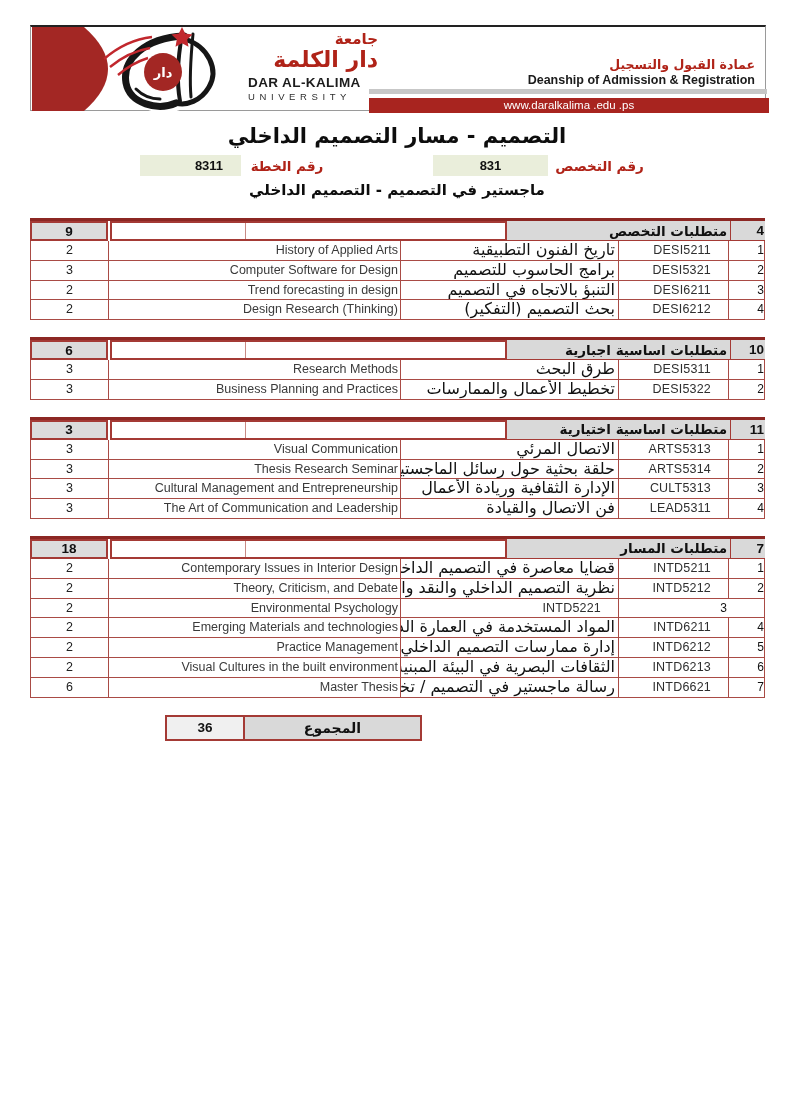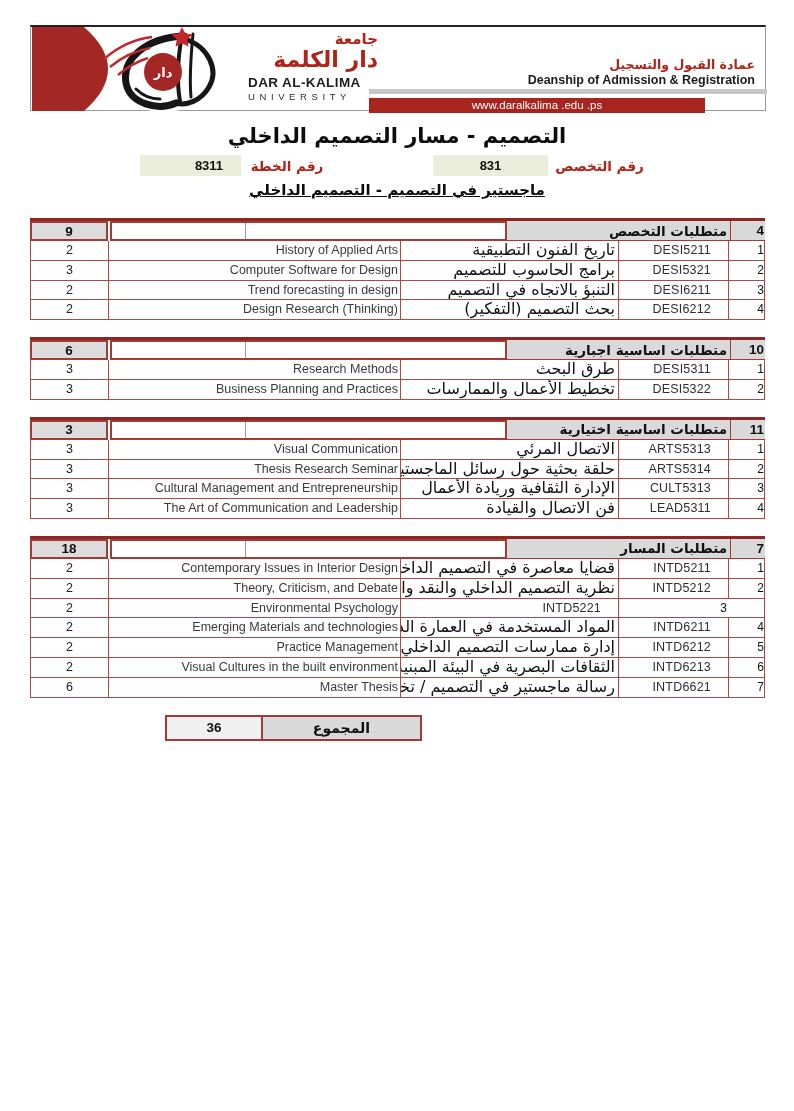--- a/index.html
+++ b/index.html
@@ -20,36 +20,36 @@
   .logo-text{ position:absolute; left:217px; top:4px; width:130px; }
   .logo-ar1{ color:#b02318; font-weight:bold; font-size:15px; text-align:right; line-height:1.15; }
   .logo-ar2{ color:#b02318; font-weight:bold; font-size:22px; text-align:right; line-height:1.1; }
   .logo-en1{ color:#1c1c1c; font-weight:bold; font-size:13.5px; letter-spacing:.4px; margin-top:3px; }
   .logo-en2{ color:#2e2e2e; font-size:9.5px; letter-spacing:4.6px; margin-top:1px; }
   .dean-block{ position:absolute; right:10px; top:30px; text-align:right; }
   .dean-ar{ color:#b02318; font-weight:bold; font-size:12.5px; }
   .dean-en{ color:#1b1b1b; font-weight:bold; font-size:12.5px; margin-top:1px; }
   .gray-bar{ position:absolute; left:338px; top:62px; width:398px; height:5px; background:#c7c7c7; }
   .web-bar{
-    position:absolute; left:338px; top:71px; width:336px; height:14.5px;
+    position:absolute; left:338px; top:71px; width:400px; height:14.5px;
     background:#a8241f; color:#fff; font-size:11.5px; text-align:center; line-height:14.5px;
   }
 
   
   .doc-title{ position:absolute; top:124px; left:0; width:100%; text-align:center;
     font-weight:bold; font-size:21px; color:#0d0d0d; }
   .num-label{ position:absolute; top:158px; color:#b02318; font-weight:bold; font-size:13.5px; text-align:center; }
   .major-label{ left:552px; width:95px; }
   .plan-label{ left:242px; width:90px; }
   .num-value{ position:absolute; top:155px; height:21px; background:#eaeedb;
     font-weight:bold; font-size:13px; color:#111; text-align:center; line-height:21px; }
   .major-value{ left:433px; width:115px; }
   .plan-value{ left:140px; width:101px;padding-left:37px; }
   .degree{ position:absolute; top:181px; left:0; width:100%; text-align:center;
-    font-weight:bold; font-size:15px; color:#0d0d0d;text-decoration:underline; }
+    font-weight:bold; font-size:15px; color:#0d0d0d; }
 
   
   .sections{ position:absolute; left:30px; top:218px; width:735px; }
   .section{ margin-bottom:17px; }
   .sec-header{ height:23px; border-top:3.5px solid #8c2723; display:flex; align-items:stretch; }
   .sec-total-box{ width:78px; background:#dcdcdc; border:2px solid #a43a35;
     display:flex; align-items:center; justify-content:center;
     font-weight:bold; font-size:13.5px; color:#111; }
   .sec-white-box{ width:397px; margin-left:2px; background:#fff; border:2px solid #a43a35; position:relative; }
   .sec-white-box::after{ content:""; position:absolute; left:133px; top:0; bottom:0; width:1px; background:#c88a84; }
@@ -68,21 +68,21 @@
   .c-en{ border-right:1px solid #a94b45; direction:rtl; padding:0 2px; font-size:12.5px; color:#3a3a3a; }
   .c-en span{ unicode-bidi:isolate; direction:ltr; }
   .c-ar{ border-right:1px solid #a94b45; direction:rtl; padding-right:3px; font-size:16px; color:#111; }
   .c-code{ border-right:1px solid #a94b45; text-align:right; padding-right:17px;
     font-size:12.5px; color:#2e2e2e; letter-spacing:.2px; }
   .c-num{ text-align:right; padding-right:2px; font-size:12px; color:#111; }
 
   
   .total-row{ display:flex; margin-left:135px; margin-top:8px; width:257px; height:26px;
     border:2px solid #a43a35; }
-  .total-value{ width:96px; background:#f0f0f0; border-right:2px solid #a43a35;
+  .total-value{ width:78px; background:#f0f0f0; border-right:2px solid #a43a35;
     display:flex; align-items:center; justify-content:center; font-weight:bold; font-size:13.5px; color:#111; }
   .total-label{ flex:1; background:#d9d9d9; display:flex; align-items:center; justify-content:center;
     font-weight:bold; font-size:14px; color:#111; }
 </style>
 </head>
 <body>
 
 <div class="page">
 
   <div class="header-box">

